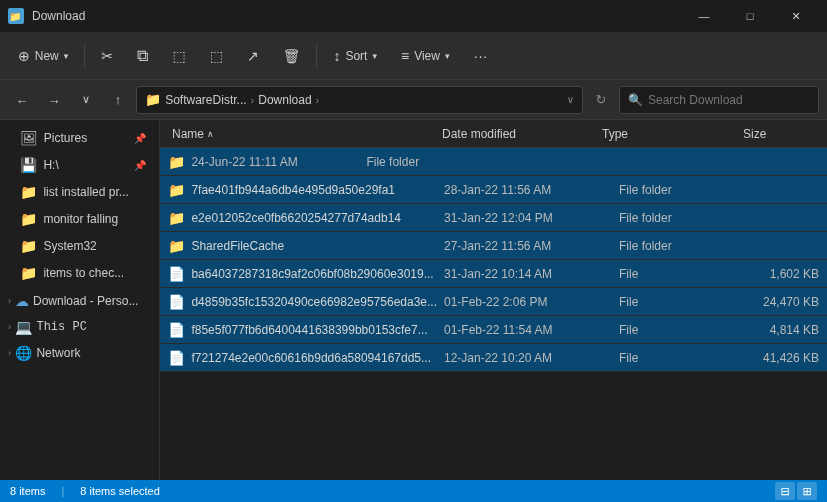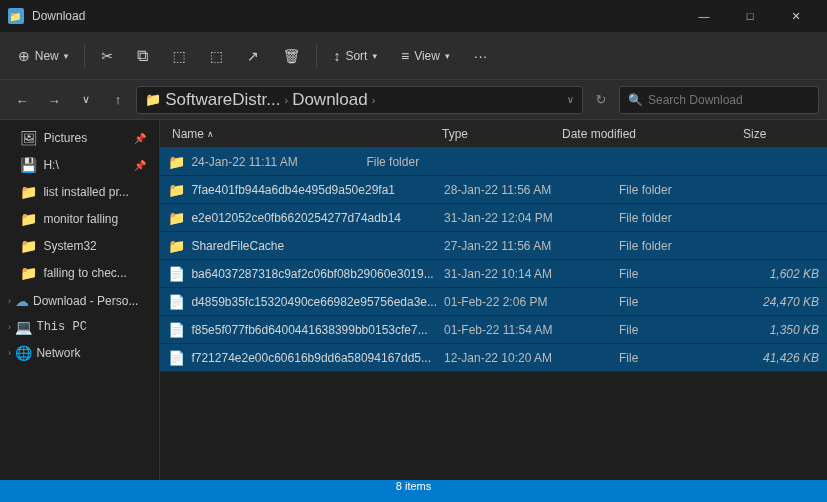--- a/index.html
+++ b/index.html
@@ -121,21 +121,21 @@
       align-items: center;
       padding: 0 8px;
       gap: 4px;
     }
     .breadcrumb-folder-icon {
       font-size: 13px;
       color: #c8a837;
     }
     .breadcrumb-text {
       color: #cccccc;
-      font-size: 17px;
+      font-size: 12px;
     }
     .breadcrumb-sep {
       color: #888;
       font-size: 11px;
     }
     .address-dropdown {
       color: #888;
       font-size: 10px;
       margin-left: auto;
       cursor: pointer;
@@ -290,32 +290,31 @@
     .file-icon-color { color: #cccccc; }
     .file-name {
       flex: 1;
       overflow: hidden;
       text-overflow: ellipsis;
       white-space: nowrap;
       font-size: 12px;
     }
     .file-date { width: 160px; font-size: 12px; color: #bbbbbb; }
     .file-type { width: 120px; font-size: 12px; color: #bbbbbb; margin-left: 15px; }
-    .file-size { width: 80px; font-size: 12px; color: #bbbbbb; text-align: right; font-style: italic; }
+    .file-size { width: 80px; font-size: 12px; color: #bbbbbb; text-align: right; }
 
     
     #status-bar {
       height: 22px;
       background: #007acc;
       display: flex;
       align-items: center;
       padding: 0 10px;
       gap: 16px;
       flex-shrink: 0;
-      flex-direction: column;
     }
     .status-text {
       font-size: 11px;
       color: white;
     }
     .status-sep { color: rgba(255,255,255,0.4); }
     .status-right {
       margin-left: auto;
       display: flex;
       gap: 2px;
@@ -432,21 +431,21 @@
     <div class="sidebar-item">
       <span class="sidebar-icon folder-icon-color">📁</span>
       <span class="sidebar-item-label">monitor falling</span>
     </div>
     <div class="sidebar-item">
       <span class="sidebar-icon folder-icon-color">📁</span>
       <span class="sidebar-item-label">System32</span>
     </div>
     <div class="sidebar-item">
       <span class="sidebar-icon folder-icon-color">📁</span>
-      <span class="sidebar-item-label">falling to chec...</span>
+      <span class="sidebar-item-label">items to chec...</span>
     </div>
 
     <div class="sidebar-group">
       <span class="expand-icon">›</span>
       <span class="sidebar-cloud-icon">☁</span>
       <span style="font-size:12px;">Download - Perso...</span>
     </div>
     <div class="sidebar-group">
       <span class="expand-icon">›</span>
       <span class="sidebar-pc-icon">💻</span>
@@ -459,35 +458,35 @@
     </div>
   </div>
 
   <div id="file-area">
 
     <div id="col-headers">
       <div class="col-header col-name">
         <span>Name</span>
         <span class="sort-arrow">∧</span>
       </div>
+      <div class="col-header col-date">
+        <span>Date modified</span>
+      </div>
       <div class="col-header col-type">
         <span>Type</span>
-      </div>
-      <div class="col-header col-date">
-        <span>Date modified</span>
       </div>
       <div class="col-header col-size">
         <span>Size</span>
       </div>
     </div>
 
     <div id="file-list">
         <div class="file-row selected">
           <span class="file-icon folder-icon-color">📁</span>
-          <span class="file-date">24-Jan-22 11:11 AM</span>
+          <span class="file-date">24-Jun-22 11:11 AM</span>
           <span class="file-type">File folder</span>
           <span class="file-size"></span>
         </div>
         <div class="file-row selected">
           <span class="file-icon folder-icon-color">📁</span>
           <span class="file-name">7fae401fb944a6db4e495d9a50e29fa1</span>
           <span class="file-date">28-Jan-22 11:56 AM</span>
           <span class="file-type">File folder</span>
           <span class="file-size"></span>
         </div>
@@ -517,21 +516,21 @@
           <span class="file-name">d4859b35fc15320490ce66982e95756eda3e...</span>
           <span class="file-date">01-Feb-22 2:06 PM</span>
           <span class="file-type">File</span>
           <span class="file-size">24,470 KB</span>
         </div>
         <div class="file-row selected">
           <span class="file-icon file-icon-color">📄</span>
           <span class="file-name">f85e5f077fb6d6400441638399bb0153cfe7...</span>
           <span class="file-date">01-Feb-22 11:54 AM</span>
           <span class="file-type">File</span>
-          <span class="file-size">1,350 KB</span>
+          <span class="file-size">4,814 KB</span>
         </div>
         <div class="file-row selected">
           <span class="file-icon file-icon-color">📄</span>
           <span class="file-name">f721274e2e00c60616b9dd6a58094167dd5...</span>
           <span class="file-date">12-Jan-22 10:20 AM</span>
           <span class="file-type">File</span>
           <span class="file-size">41,426 KB</span>
         </div>
       </div>
   </div>

